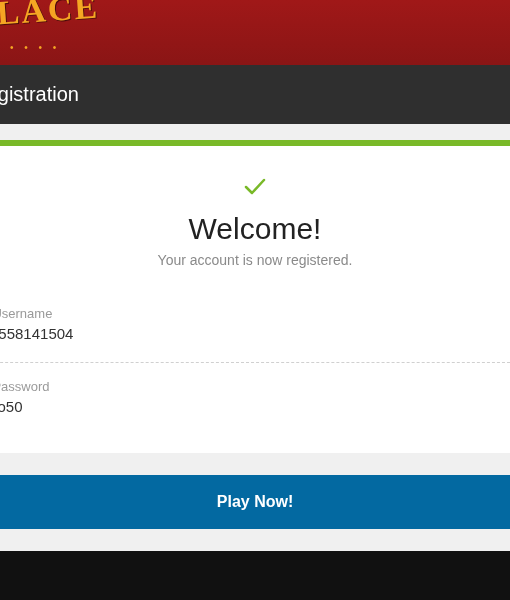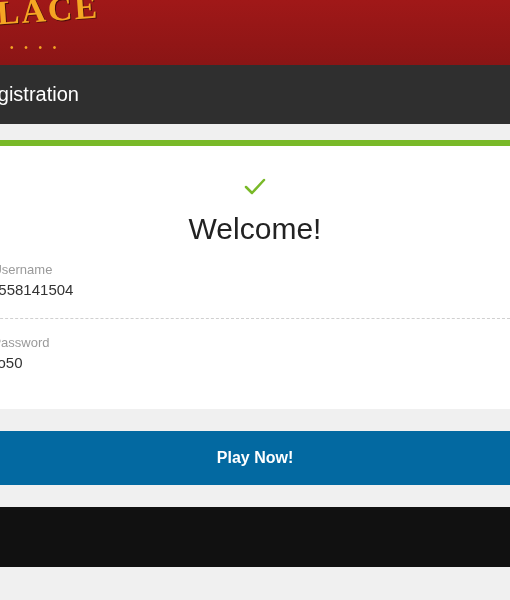--- a/index.html
+++ b/index.html
@@ -120,20 +120,21 @@
 <div class="gap-1"></div>
 <div class="progress-bar"></div>
 
 <div class="card">
   <div class="check">
     <svg width="26" height="26" viewBox="0 0 26 26">
       <path d="M4 13 L10 19 L22 6" stroke="#79b928" stroke-width="2.5" fill="none" stroke-linecap="round" stroke-linejoin="round"></path>
     </svg>
   </div>
   <div class="welcome">Welcome!</div>
+  <div class="subtext">Your account is now registered.</div>
 
   <div class="cred-row">
     <div class="cred-label">our Username</div>
     <div class="cred-value">ccr0558141504</div>
   </div>
 
   <hr class="divider">
 
   <div class="cred-row">
     <div class="cred-label">our Password</div>

